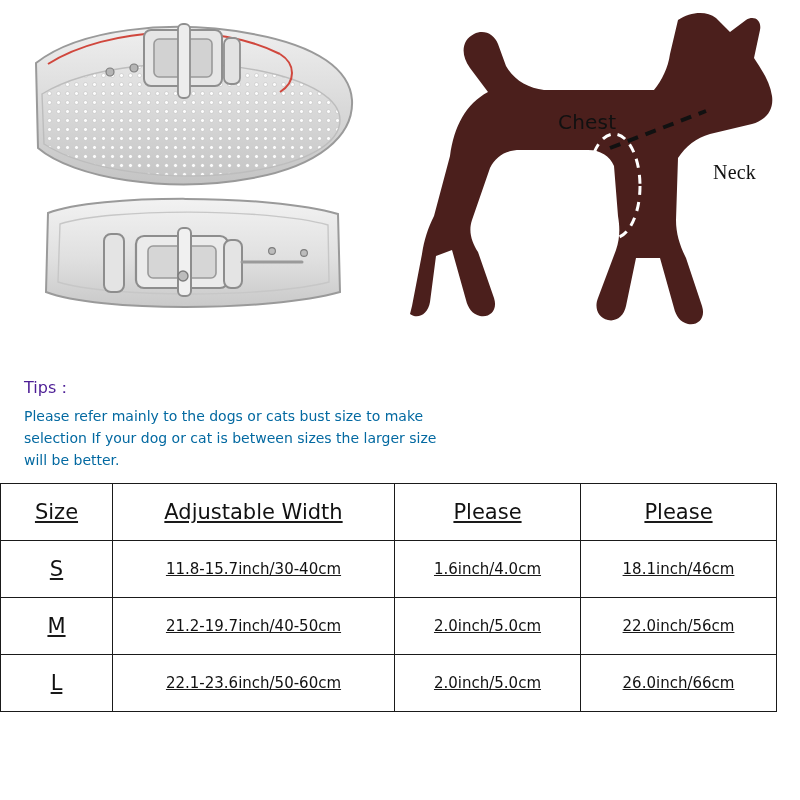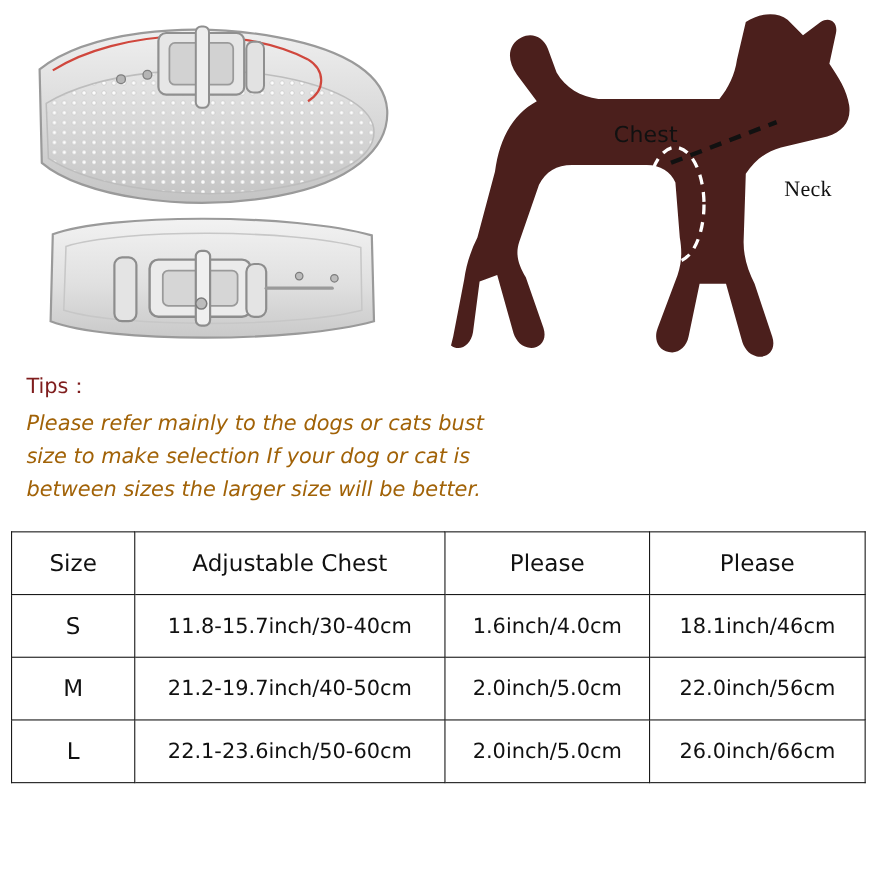--- a/index.html
+++ b/index.html
@@ -56,59 +56,60 @@
   .label-neck  { left: 303px; top: 155px; font-family: Liberation Serif, serif; }
 
   
   .tips-wrap {
     position: absolute;
     left: 24px;
     top: 338px;
     width: 430px;
   }
   .tips-title {
-    color: #7f1d1d;
-    font-size: 19px;
+    color: #4c1d95;
+    font-size: 16px;
     margin-bottom: 6px;
     font-family: "DejaVu Sans", sans-serif;
+    margin-top: 40px;
   }
   .tips-body {
-    font-size: 19px;
+    font-size: 14px;
     line-height: 1.58;
-    color: #a16207;
-    font-family: "DejaVu Sans", sans-serif;
-    font-style: italic;
+    color: #0369a1;
+    font-family: "DejaVu Sans", sans-serif;
   }
 
   
   .table-wrap {
     position: absolute;
-    left: 10px;
+    left: 0;
     top: 483px;
     width: 776px;
+    text-decoration: underline;
   }
   table.size-table {
     border-collapse: collapse;
     width: 776px;
     table-layout: fixed;
   }
   table.size-table th,
   table.size-table td {
     border: 1.6px solid #1a1a1a;
     text-align: center;
     font-weight: normal;
     font-family: "DejaVu Sans", sans-serif;
     color: #111;
   }
   table.size-table th {
     font-size: 21px;
     height: 54px;
   }
   table.size-table td {
-    font-size: 19px;
+    font-size: 15px;
     height: 54px;
   }
   table.size-table td.size-cell {
     font-size: 21px;
   }
   col.c-size   { width: 112px; }
   col.c-adj    { width: 282px; }
   col.c-width  { width: 186px; }
   col.c-length { width: 196px; }
 </style>
@@ -247,21 +248,21 @@
     <table class="size-table">
       <colgroup>
         <col class="c-size">
           <col class="c-adj">
           <col class="c-width">
           <col class="c-length">
       </colgroup>
       <thead>
         <tr>
           <th>Size</th>
-          <th>Adjustable Chest</th>
+          <th>Adjustable Width</th>
           <th>Please</th>
           <th>Please</th>
         </tr>
       </thead>
       <tbody>
         <tr>
           <td class="size-cell">S</td>
           <td>11.8-15.7inch/30-40cm</td>
           <td>1.6inch/4.0cm</td>
           <td>18.1inch/46cm</td>

